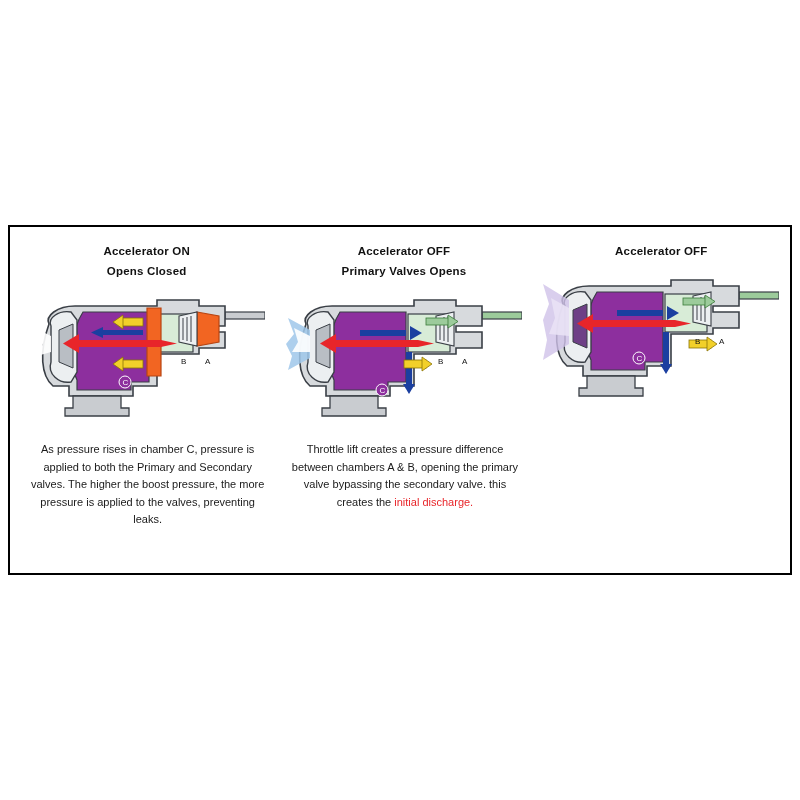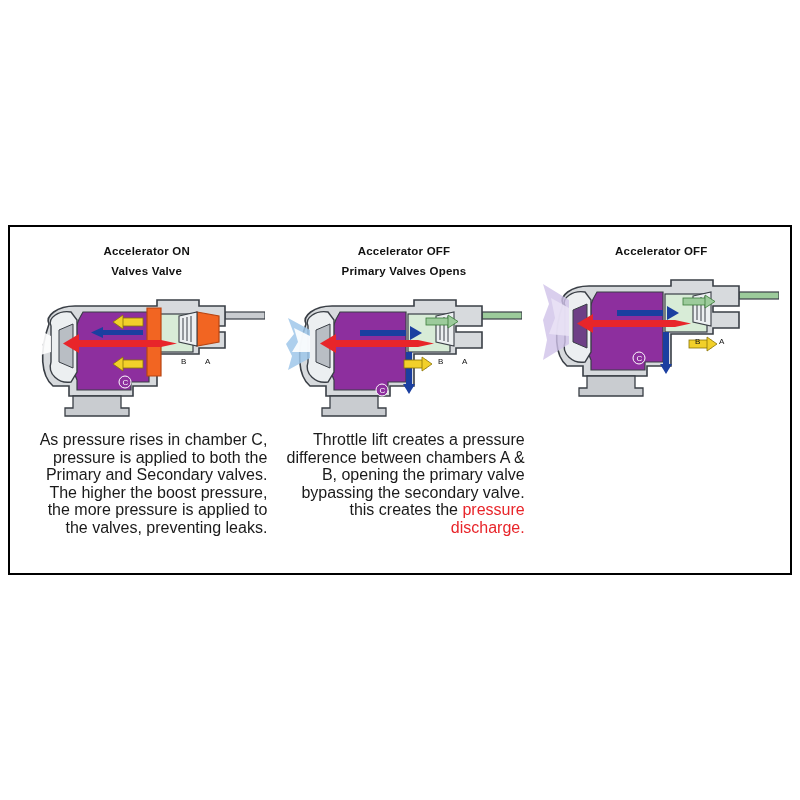--- a/index.html
+++ b/index.html
@@ -40,40 +40,41 @@
   .panel-title .t2 { display: block; }
   .diagram-wrap {
     width: 100%;
     height: 142px;
     margin-top: 8px;
     display: flex;
     align-items: center;
     justify-content: center;
   }
   .panel-caption {
-    font-size: 16px;
+    margin-top: 10px;
+    font-size: 11px;
     line-height: 17.5px;
     color: #1a1a1a;
-    text-align: right;
+    text-align: center;
     width: 100%;
     padding-left: 2px;
   }
   .hl { color: #e8252a; }
   svg { display: block; }
 </style>
 </head>
 <body>
 
 <div id="figure-frame">
   <div class="panels">
 
     <div class="panel">
       <div class="panel-title">
         <span>Accelerator ON</span>
-        <span class="t2">Valves Valve</span>
+        <span class="t2">Opens Closed</span>
       </div>
 
       <div class="diagram-wrap">
         <svg width="236" height="140" viewBox="0 0 236 140">
 
           <rect x="196" y="22" width="40" height="7" fill="#c9ccd0" stroke="#3a3f46" stroke-width="1.2"></rect>
 
           <path d="M20 34 C16 26 28 16 46 16 L128 16 L128 10 L170 10 L170 16 L196 16 L196 36 L170 36 L170 42
                    L196 42 L196 58 L170 58 L170 64 L128 64 L128 96 L104 96 L104 106 L40 106 L40 96 L24 96
                    C12 86 10 62 20 34 Z" fill="#d7dadd" stroke="#3a3f46" stroke-width="1.6"></path>
@@ -179,21 +180,21 @@
           </g>
           <text x="176" y="74" font-family="Liberation Sans, sans-serif" font-size="8" fill="#111">A</text>
           <text x="152" y="74" font-family="Liberation Sans, sans-serif" font-size="8" fill="#111">B</text>
           <circle cx="96" cy="100" r="6" fill="#8d2f9e" stroke="#ffffff" stroke-width="1"></circle>
           <text x="93.4" y="103" font-family="Liberation Sans, sans-serif" font-size="8" fill="#ffffff">C</text>
           <path d="M44 106 L44 118 L36 118 L36 126 L100 126 L100 118 L92 118 L92 106 Z" fill="#c9ccd0" stroke="#3a3f46" stroke-width="1.3"></path>
         </svg>
       </div>
 
       <div class="panel-caption">
-        <span>Throttle lift creates a pressure difference between chambers A &amp; B, opening the primary valve bypassing the secondary valve. this creates the </span><span class="hl">pressure discharge.</span>
+        <span>Throttle lift creates a pressure difference between chambers A &amp; B, opening the primary valve bypassing the secondary valve. this creates the </span><span class="hl">initial discharge.</span>
       </div>
     </div>
 
     <div class="panel">
       <div class="panel-title">
         <span>Accelerator OFF</span>
       </div>
 
       <div class="diagram-wrap">
         <svg width="236" height="140" viewBox="0 0 236 140">

